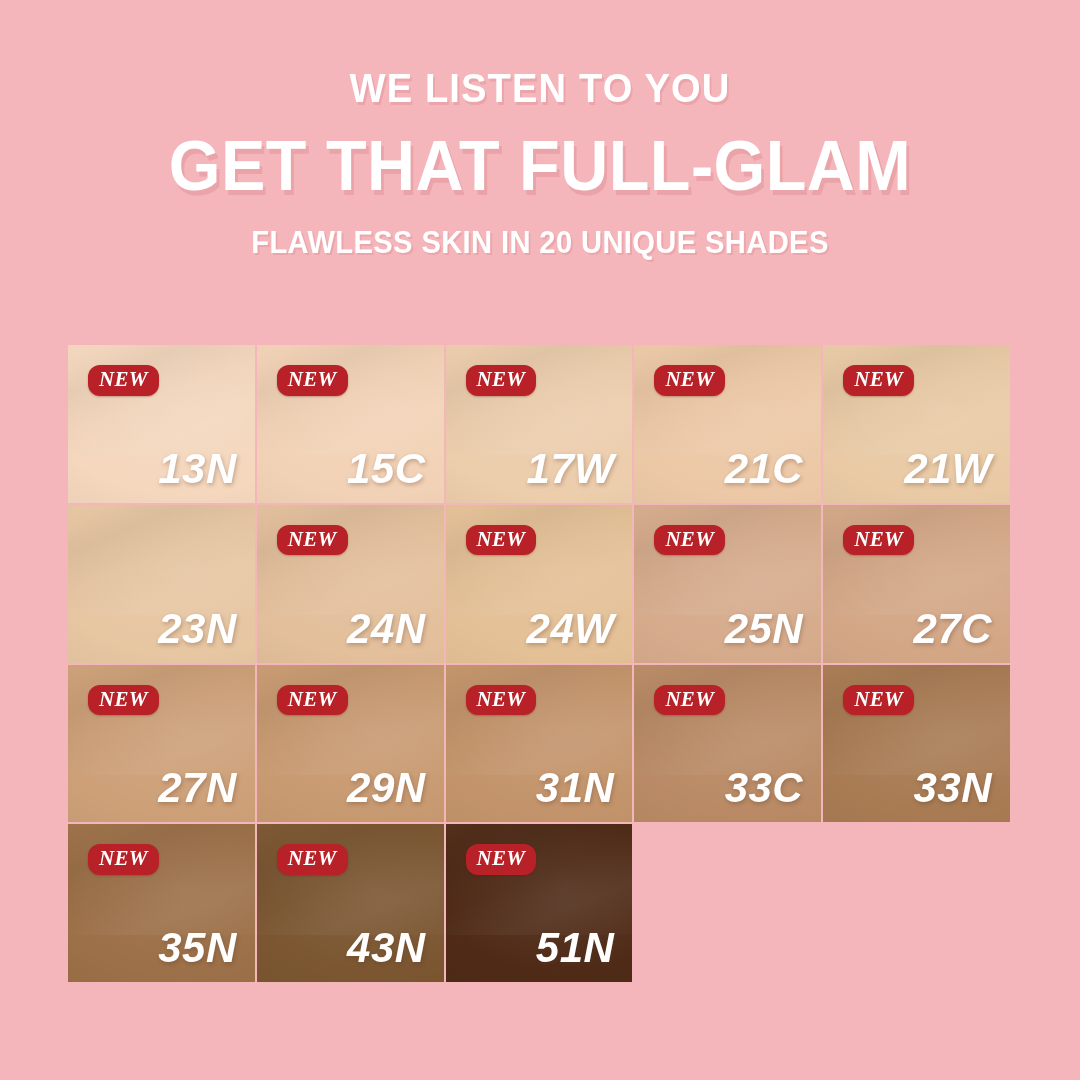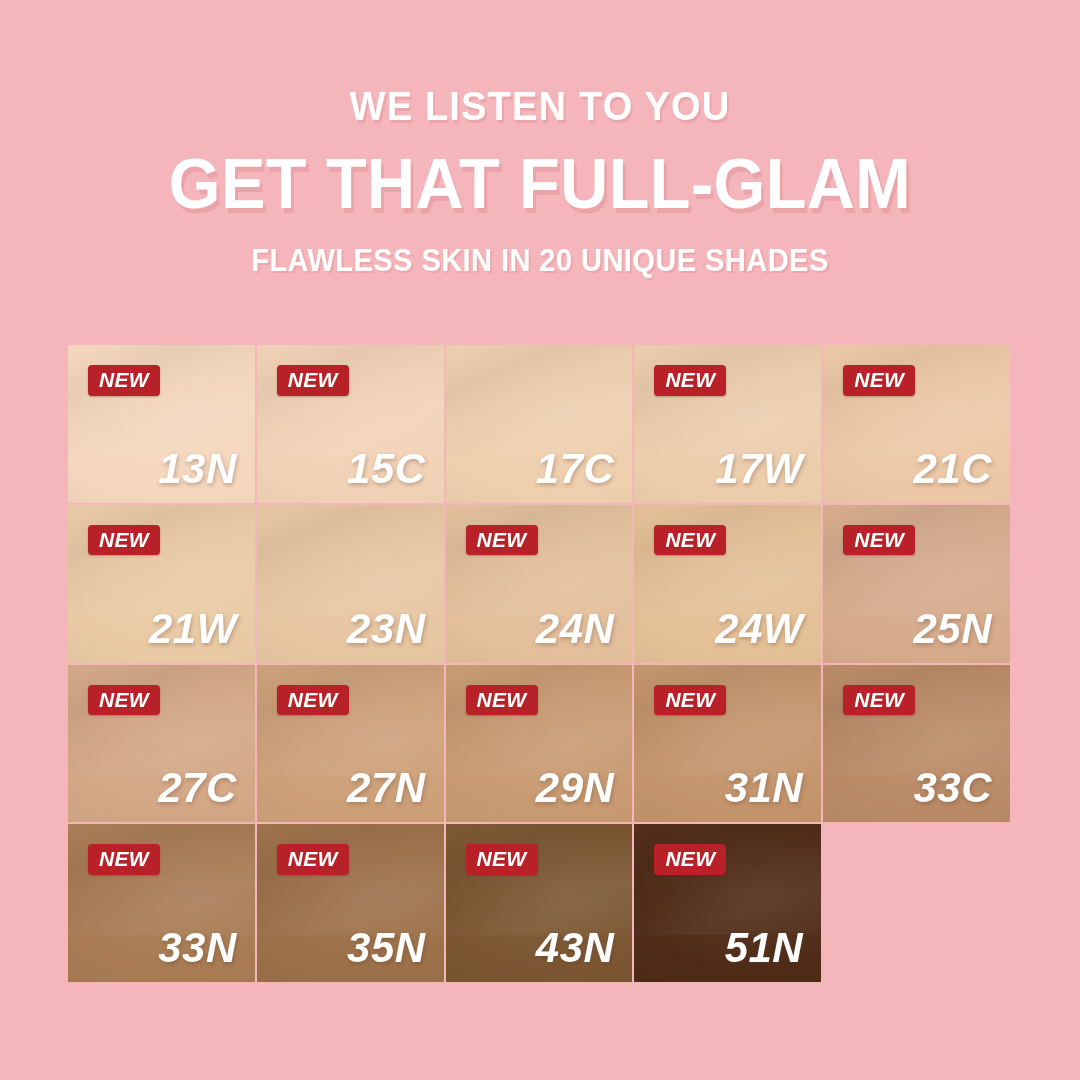--- a/index.html
+++ b/index.html
@@ -15,21 +15,21 @@
     overflow: hidden;
     position: relative;
   }
 
   
   .header {
     position: absolute;
     left: 0;
     top: 0;
     width: 1080px;
-    padding-top: 86px;
+    padding-top: 68px;
     text-align: center;
   }
 
   .kicker {
     font-family: "Liberation Sans", sans-serif;
     font-size: 41px;
     font-weight: 700;
     letter-spacing: 1.2px;
     color: #ffffff;
     line-height: 1.0;
@@ -112,27 +112,27 @@
     pointer-events: none;
   }
 
   .new-badge {
     position: absolute;
     left: 20px;
     top: 20px;
     z-index: 3;
     background: #b72127;
     color: #ffffff;
-    font-family: Liberation Sans, sans-serif;
+    font-family: Liberation Serif, serif;
     font-size: 21px;
     font-weight: 700;
     font-style: italic;
     letter-spacing: 0.3px;
     padding: 3px 11px 4px 11px;
-    border-radius: 4px;
+    border-radius: 12px;
     line-height: 1.12;
     box-shadow: 0 1px 2px rgba(110,15,18,0.30);
   }
 
   .shade-label {
     position: absolute;
     right: 18px;
     bottom: 13px;
     z-index: 3;
     color: #ffffff;
@@ -156,23 +156,20 @@
 
 <div class="shade-grid">
     <div class="swatch" style="background: rgb(244, 215, 189);">
       <span class="new-badge" style="background: rgb(183, 33, 39); color: rgb(255, 255, 255);">NEW</span>
       <span class="shade-label">13N</span>
     </div>
     <div class="swatch" style="background: rgb(242, 210, 182);">
       <span class="new-badge" style="background: rgb(183, 33, 39); color: rgb(255, 255, 255);">NEW</span>
       <span class="shade-label">15C</span>
     </div>
-    <div class="swatch" style="background: rgb(238, 207, 174);">
-      <span class="shade-label">17C</span>
-    </div>
     <div class="swatch" style="background: rgb(236, 205, 172);">
       <span class="new-badge" style="background: rgb(183, 33, 39); color: rgb(255, 255, 255);">NEW</span>
       <span class="shade-label">17W</span>
     </div>
     <div class="swatch" style="background: rgb(236, 200, 166);">
       <span class="new-badge" style="background: rgb(183, 33, 39); color: rgb(255, 255, 255);">NEW</span>
       <span class="shade-label">21C</span>
     </div>
     <div class="swatch" style="background: rgb(233, 202, 165);">
       <span class="new-badge" style="background: rgb(183, 33, 39); color: rgb(255, 255, 255);">NEW</span>

